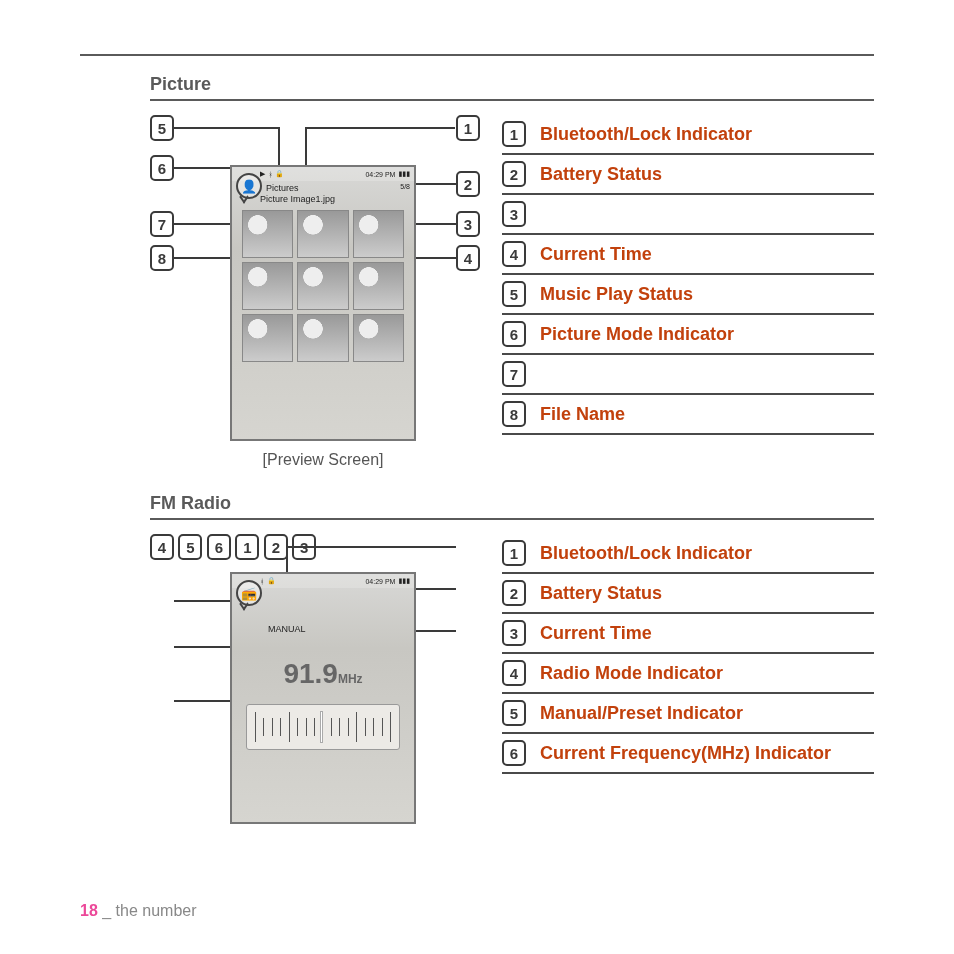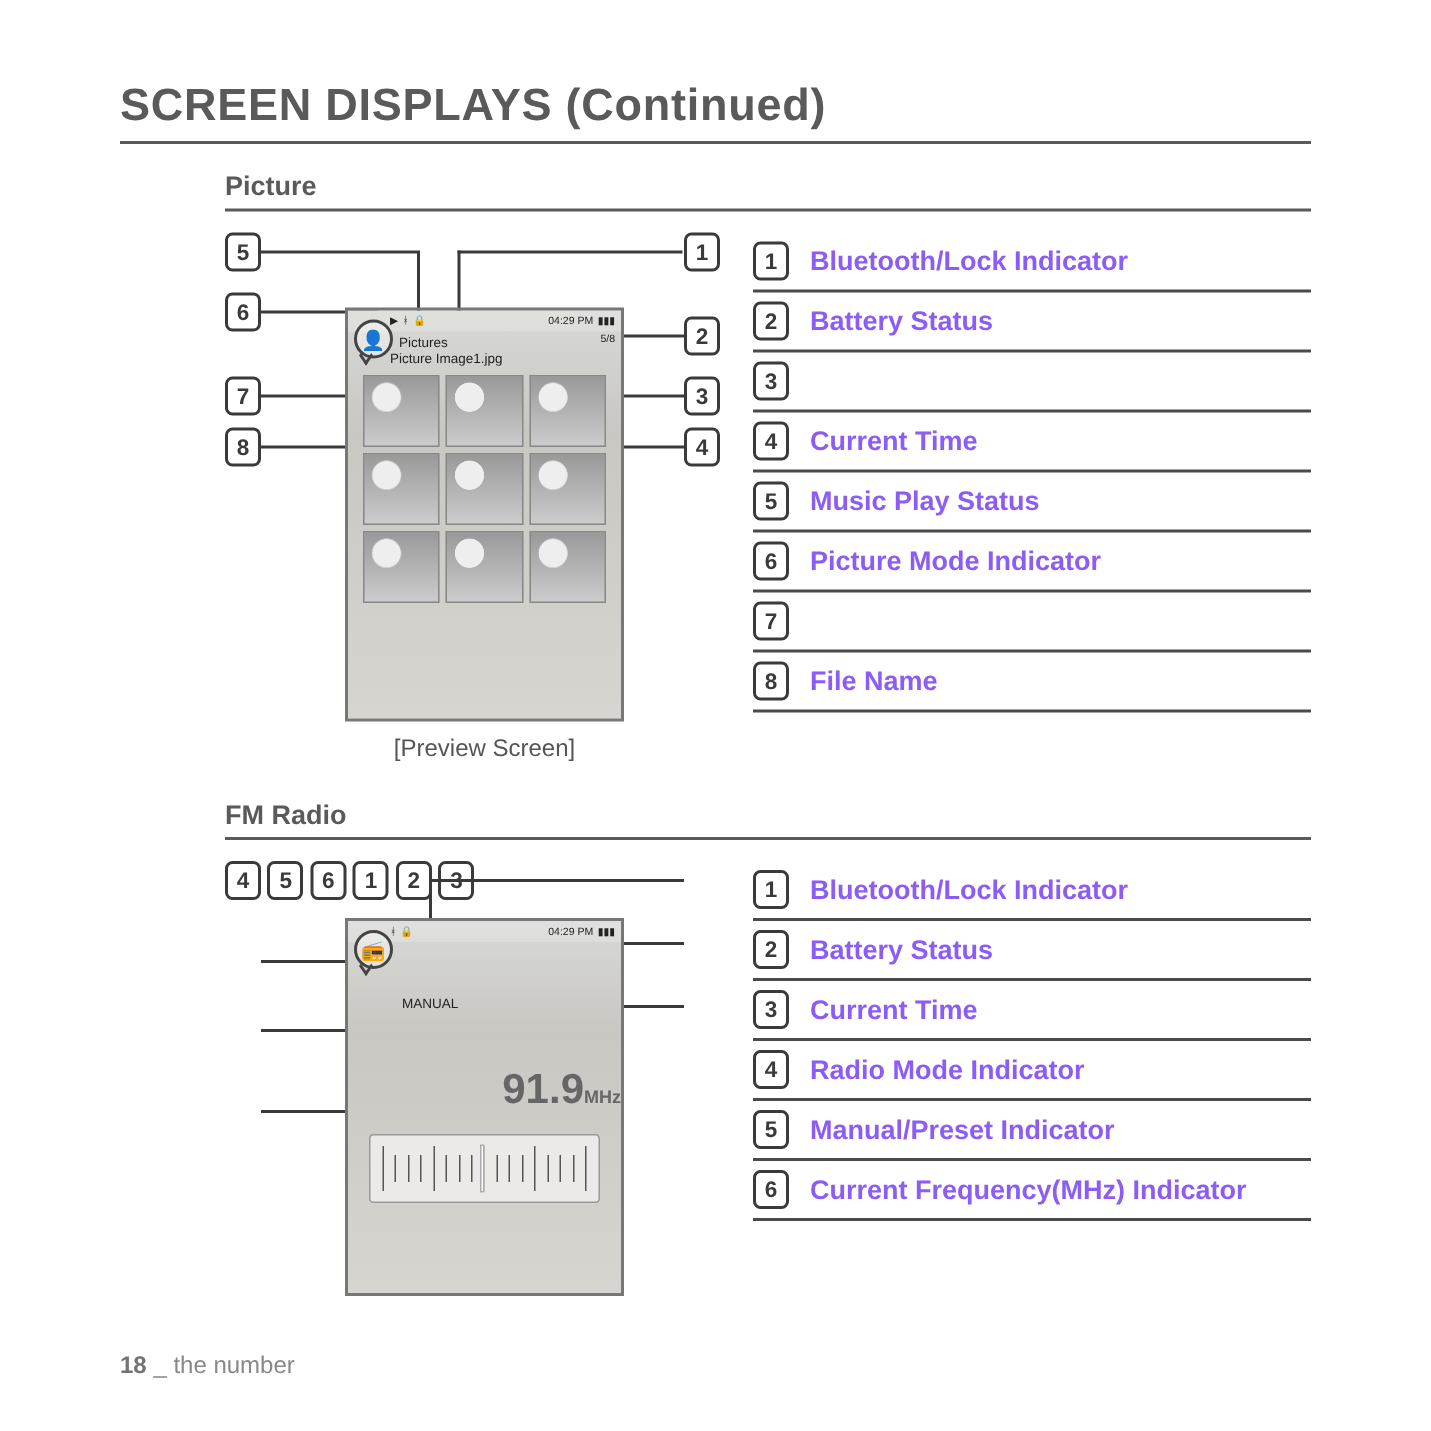--- a/index.html
+++ b/index.html
@@ -74,21 +74,21 @@
     display: flex;
     align-items: center;
     gap: 14px;
     border-bottom: 2px solid #4a4a4a;
     padding: 6px 0 6px 0;
     min-height: 40px;
   }
   .legend-item .txt {
     font-size: 18px;
     font-weight: 700;
-    color: #8b5cf6;
+    color: #c2410c;
     line-height: 1.25;
   }
 
   
   .dia {
     position: relative;
     width: 330px;
     height: 350px;
   }
   .dia .call { position: absolute; }
@@ -146,21 +146,21 @@
   .thumbs .t {
     background: #bbb;
     border: 1px solid #888;
     background-image: radial-gradient(circle at 30% 30%, #eee 0 20%, transparent 21%),
                       linear-gradient(#999,#ccc);
   }
   .caption { text-align:center; font-size:16px; color:#555; margin-top:6px;}
 
   
   .dia2 { position: relative; width: 330px; height: 300px; }
-  .freq { font-size: 28px; font-weight:700; color:#666; text-align:right; margin-top:36px;}
+  .freq { font-size: 28px; font-weight:700; color:#666; text-align:center; margin-top:24px;}
   .freq .mhz { font-size:12px; font-weight:700; }
   .dial {
     margin: 14px 14px 0 14px;
     height: 46px;
     border: 1px solid #999;
     border-radius: 3px;
     background: #eceae6;
     position: relative;
     display:flex; align-items:center; justify-content:space-around;
     padding: 0 4px;
@@ -170,31 +170,30 @@
   .dial .needle { position:absolute; left:48%; top:6px; bottom:6px; width:3px; background:#fff; border:1px solid #aaa;}
   .manual-label { font-size:9px; color:#222; margin-left:36px; margin-top:10px;}
 
   .footer {
     position: absolute;
     left: 80px;
     bottom: 34px;
     font-size: 16px;
     color: #888;
   }
-  .footer .pn { font-weight: 700; color:#737373; }
+  .footer .pn { font-weight: 700; color:#ec4899; }
 
   
   .hl { height:2px; }
   .vl { width:2px; }
 </style>
 </head>
 <body>
 
 <div class="page">
-  <h1 class="page-title">SCREEN DISPLAYS (Continued)</h1>
   <hr class="rule">
 
   <div class="section">
     <h2 class="section-title">Picture</h2>
     <hr class="sub">
 
     <div class="row">
       <div class="diagram-col">
         <div class="dia">
 

